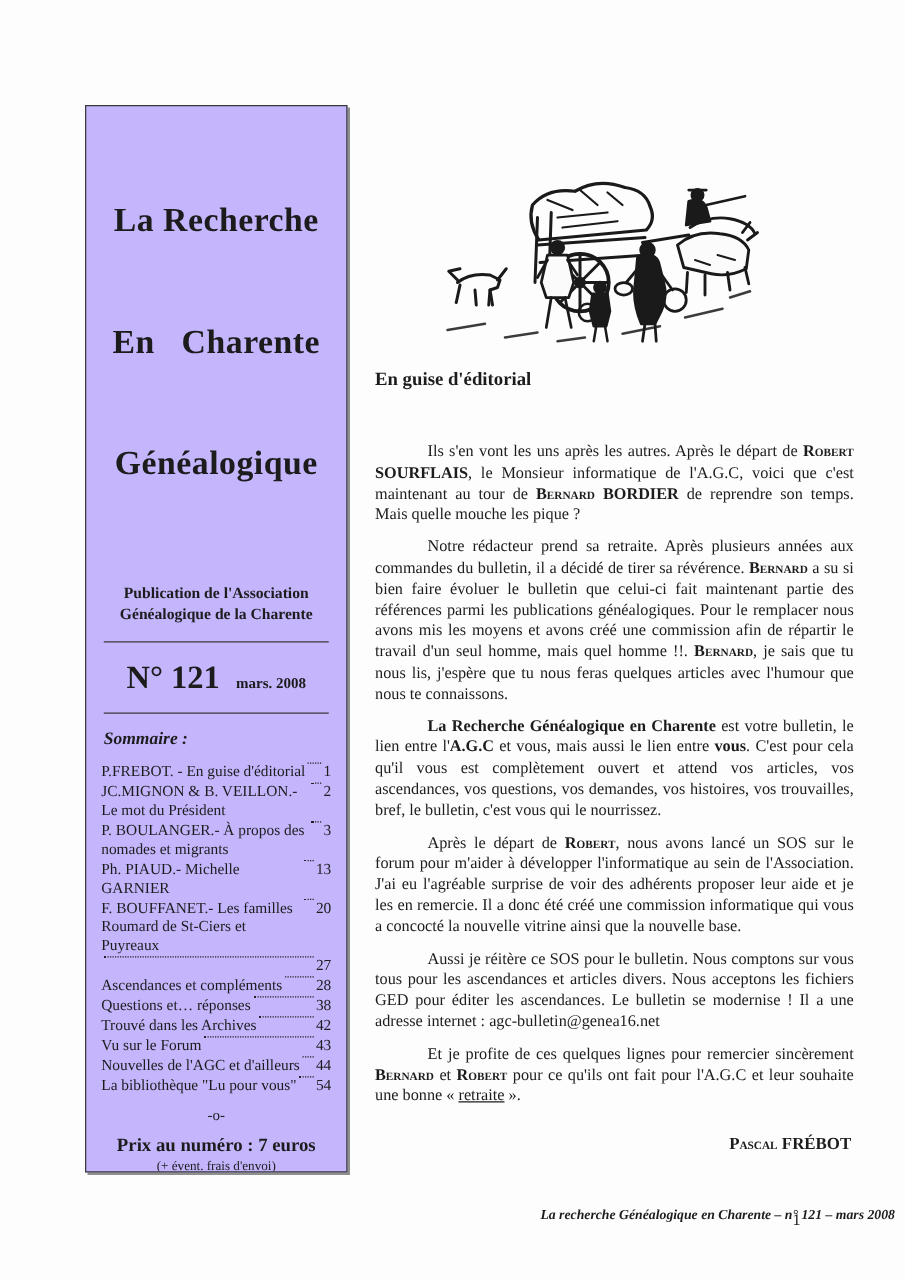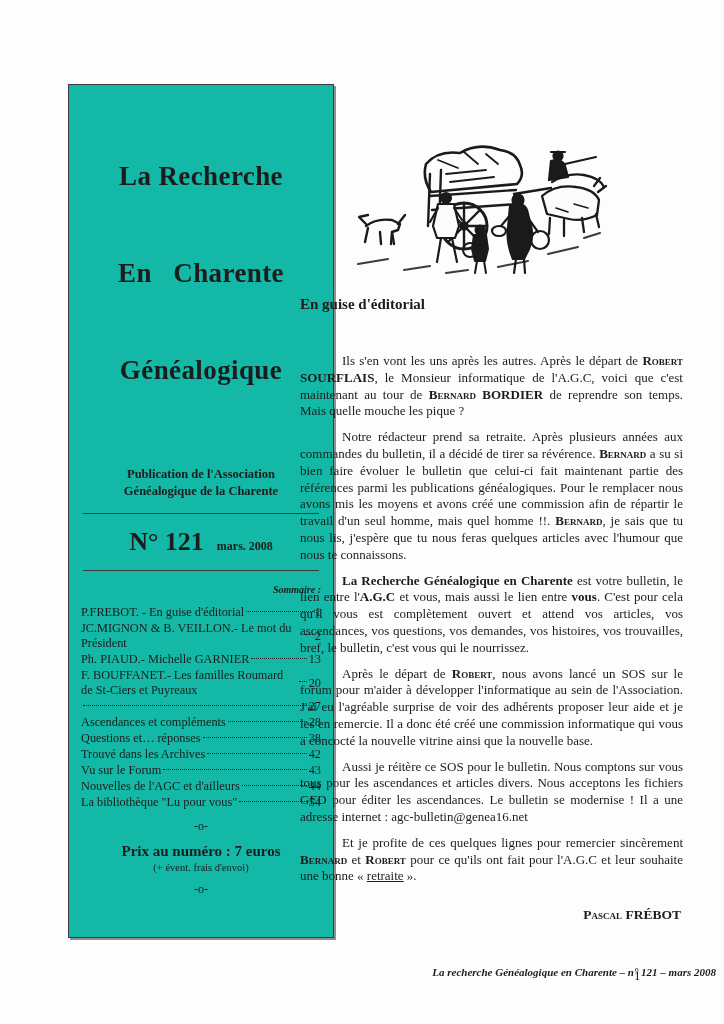--- a/index.html
+++ b/index.html
@@ -1,31 +1,31 @@
 <!DOCTYPE html>
 <html lang="fr"><head>
 <meta charset="utf-8">
 <style>
   html,body{margin:0;padding:0;background:#ffffff;}
   .page{position:relative;width:724px;height:1024px;background:#fdfdfd;
         font-family:"Liberation Serif",serif;color:#1c1c1c;overflow:hidden;}
 
   
-  .sidebar{position:absolute;left:68px;top:84px;width:266px;height:854px;
-           background:#14b8a6;border:1px solid #3a3a3a;box-shadow:2px 2px 0 #8f8f8f;
+  .sidebar{position:absolute;left:68px;top:84px;width:210px;height:854px;
+           background:#c4b5fd;border:1px solid #3a3a3a;box-shadow:2px 2px 0 #8f8f8f;
            box-sizing:border-box;padding:10px 12px;overflow:hidden;text-align:center;}
   .m-title{font-size:27px;font-weight:bold;line-height:1.2;white-space:pre;letter-spacing:.4px;}
   .m-sub{font-size:12.5px;font-weight:bold;margin:15px auto 0;max-width:186px;line-height:1.35;}
   .rule{border:none;border-top:1px solid #3a3a3a;margin:13px 2px;}
   .issue{margin-top:0;}
   .issue-no{font-size:26px;font-weight:bold;}
   .issue-date{font-size:12px;font-weight:bold;margin-left:9px;}
-  .sommaire-h{text-align:right;font-style:italic;font-weight:bold;font-size:10px;margin:10px 0 10px 2px;}
+  .sommaire-h{text-align:left;font-style:italic;font-weight:bold;font-size:14px;margin:10px 0 10px 2px;}
   .toc{text-align:left;font-size:12.3px;line-height:1.22;}
-  .toc-entry{display:flex;align-items:center;margin-bottom:1px;}
+  .toc-entry{display:flex;align-items:flex-start;margin-bottom:1px;}
   .toc-label{flex:0 1 auto;}
   .toc-dots{flex:1 1 8px;min-width:8px;border-bottom:1.5px dotted #222;margin:0 2px 3px 2px;}
   .toc-page{flex:0 0 auto;}
   .divider{font-size:12px;margin:9px 0;}
   .prix{font-size:15px;font-weight:bold;}
   .prix-note{font-size:10.5px;margin-top:2px;}
 
   
   .illustration{position:absolute;left:346px;top:134px;width:262px;height:146px;}
   .illustration svg{width:100%;height:100%;}
@@ -71,20 +71,25 @@
           <span class="toc-dots"></span>
           <span class="toc-page">1</span>
         </div>
 
         <div class="toc-entry">
           <span class="toc-label">JC.MIGNON &amp; B. VEILLON.- Le mot du Président</span>
           <span class="toc-dots"></span>
           <span class="toc-page">2</span>
         </div>
 
+        <div class="toc-entry">
+          <span class="toc-label">P. BOULANGER.- À propos des nomades et migrants</span>
+          <span class="toc-dots"></span>
+          <span class="toc-page">3</span>
+        </div>
 
         <div class="toc-entry">
           <span class="toc-label">Ph. PIAUD.-  Michelle GARNIER</span>
           <span class="toc-dots"></span>
           <span class="toc-page">13</span>
         </div>
 
         <div class="toc-entry">
           <span class="toc-label">F. BOUFFANET.- Les familles Roumard de St-Ciers et Puyreaux</span>
           <span class="toc-dots"></span>

